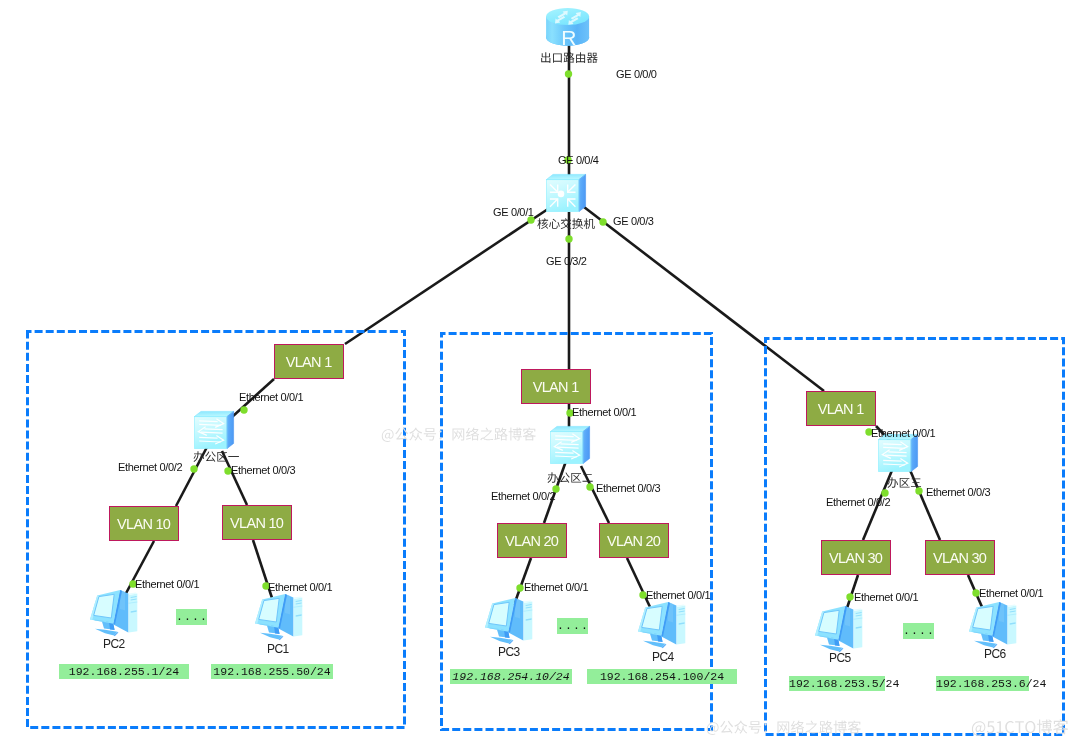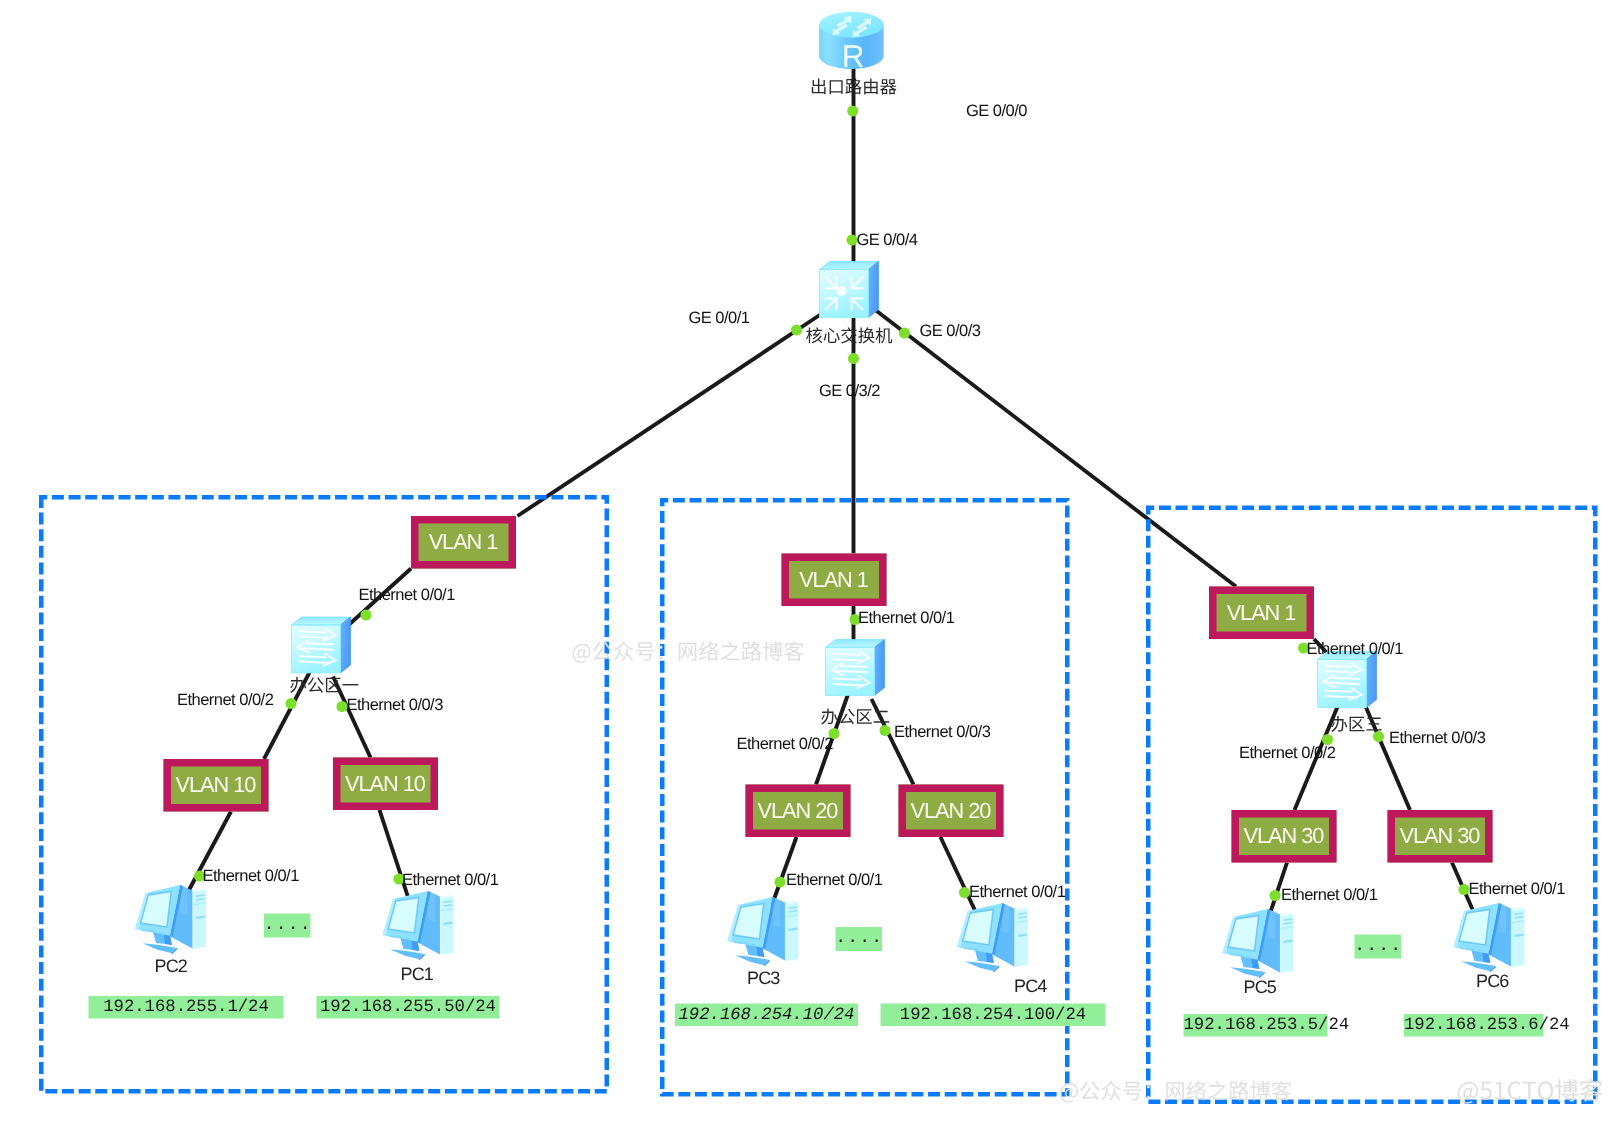--- a/index.html
+++ b/index.html
@@ -1,21 +1,21 @@
 <!DOCTYPE html>
 <html><head>
 <meta charset="utf-8">
 <title>VLAN Network Topology</title>
 <style>
   html,body{margin:0;padding:0;background:#ffffff;}
   body{width:1080px;height:747px;font-family:"Liberation Sans",sans-serif;overflow:hidden;position:relative;}
   #stage{position:absolute;left:0;top:0;width:1080px;height:747px;background:#fff;}
   svg#wires,svg#zones,svg#cjk{position:absolute;left:0;top:0;width:1080px;height:747px;}
   svg#cjk{pointer-events:none;}
-  .vlanbox{position:absolute;background:#8EAB44;border:5px solid #be185d;box-sizing:border-box;color:#fbfcf3;
+  .vlanbox{position:absolute;background:#8EAB44;border:1px solid #be185d;box-sizing:border-box;color:#fbfcf3;
            display:flex;align-items:center;justify-content:center;font-size:14.5px;letter-spacing:-0.7px;text-indent:-0.7px;}
   .iplabel{position:absolute;background:#93EE9A;color:#141414;font-family:"Liberation Mono",monospace;
            font-size:11.5px;line-height:15px;white-space:nowrap;text-align:center;height:15px;}
   .dots{position:absolute;background:#93EE9A;color:#141414;font-family:"Liberation Mono",monospace;
         font-size:11.5px;line-height:14px;text-align:center;letter-spacing:1.1px;}
   .portlbl{position:absolute;font-size:11px;letter-spacing:-0.35px;color:#131313;white-space:nowrap;line-height:11px;}
   .pclbl{position:absolute;font-size:12px;letter-spacing:-0.58px;color:#232323;white-space:nowrap;line-height:12px;}
 </style>
 </head>
 <body>
@@ -330,23 +330,23 @@
         <use href="#g533A" transform="translate(570.2,482) scale(0.0116,-0.0116)" fill="#2b2b2b"></use>
         <use href="#g4E8C" transform="translate(581.8,482) scale(0.0116,-0.0116)" fill="#2b2b2b"></use>
       </g>
   <g>
         <use href="#g529E" transform="translate(887,487) scale(0.0116,-0.0116)" fill="#2b2b2b"></use>
         <use href="#g533A" transform="translate(898.6,487) scale(0.0116,-0.0116)" fill="#2b2b2b"></use>
         <use href="#g4E09" transform="translate(910.2,487) scale(0.0116,-0.0116)" fill="#2b2b2b"></use>
       </g>
 </svg>
 
-<div class="portlbl" style="left:599px;top:69px;padding-left:45px;">GE 0/0/0</div>
-<div class="portlbl" style="left:571px;top:155px;text-align:center;">GE 0/0/4</div>
-<div class="portlbl" style="left:459px;top:207px;">GE 0/0/1</div>
+<div class="portlbl" style="left:571px;top:69px;padding-left:45px;">GE 0/0/0</div>
+<div class="portlbl" style="left:558px;top:155px;text-align:center;">GE 0/0/4</div>
+<div class="portlbl" style="left:493px;top:207px;">GE 0/0/1</div>
 <div class="portlbl" style="left:546px;top:256px;">GE 0/3/2</div>
 <div class="portlbl" style="left:613px;top:216px;">GE 0/0/3</div>
 
 <div class="vlanbox" style="left:274px;top:344px;width:70px;height:35px;">VLAN 1</div>
 <div class="portlbl" style="left:239px;top:392px;">Ethernet 0/0/1</div>
 <div class="portlbl" style="left:118px;top:462px;">Ethernet 0/0/2</div>
 <div class="portlbl" style="left:231px;top:465px;">Ethernet 0/0/3</div>
 <div class="vlanbox" style="left:109px;top:506px;width:70px;height:35px;">VLAN 10</div>
 <div class="vlanbox" style="left:222px;top:505px;width:70px;height:35px;">VLAN 10</div>
 <div class="portlbl" style="left:135px;top:579px;">Ethernet 0/0/1</div>
@@ -359,21 +359,21 @@
 
 <div class="vlanbox" style="left:521px;top:369px;width:70px;height:35px;">VLAN 1</div>
 <div class="portlbl" style="left:572px;top:407px;">Ethernet 0/0/1</div>
 <div class="portlbl" style="left:491px;top:491px;">Ethernet 0/0/2</div>
 <div class="portlbl" style="left:596px;top:483px;">Ethernet 0/0/3</div>
 <div class="vlanbox" style="left:497px;top:523px;width:70px;height:35px;">VLAN 20</div>
 <div class="vlanbox" style="left:599px;top:523px;width:70px;height:35px;">VLAN 20</div>
 <div class="portlbl" style="left:524px;top:582px;">Ethernet 0/0/1</div>
 <div class="portlbl" style="left:646px;top:590px;">Ethernet 0/0/1</div>
 <div class="pclbl" style="left:498px;top:646px;">PC3</div>
-<div class="pclbl" style="left:652px;top:651px;margin-left:24px;">PC4</div>
+<div class="pclbl" style="left:652px;top:651px;">PC4</div>
 <div class="dots" style="left:557px;top:618px;width:31px;height:16px;line-height:16px;">....</div>
 <div class="iplabel" style="left:450px;top:669px;width:122px;font-style:italic;">192.168.254.10/24</div>
 <div class="iplabel" style="left:587px;top:669px;width:150px;">192.168.254.100/24</div>
 
 <div class="vlanbox" style="left:806px;top:391px;width:70px;height:35px;">VLAN 1</div>
 <div class="portlbl" style="left:871px;top:428px;">Ethernet 0/0/1</div>
 <div class="portlbl" style="left:826px;top:497px;">Ethernet 0/0/2</div>
 <div class="portlbl" style="left:926px;top:487px;">Ethernet 0/0/3</div>
 <div class="vlanbox" style="left:821px;top:540px;width:70px;height:35px;">VLAN 30</div>
 <div class="vlanbox" style="left:925px;top:540px;width:70px;height:35px;">VLAN 30</div>

